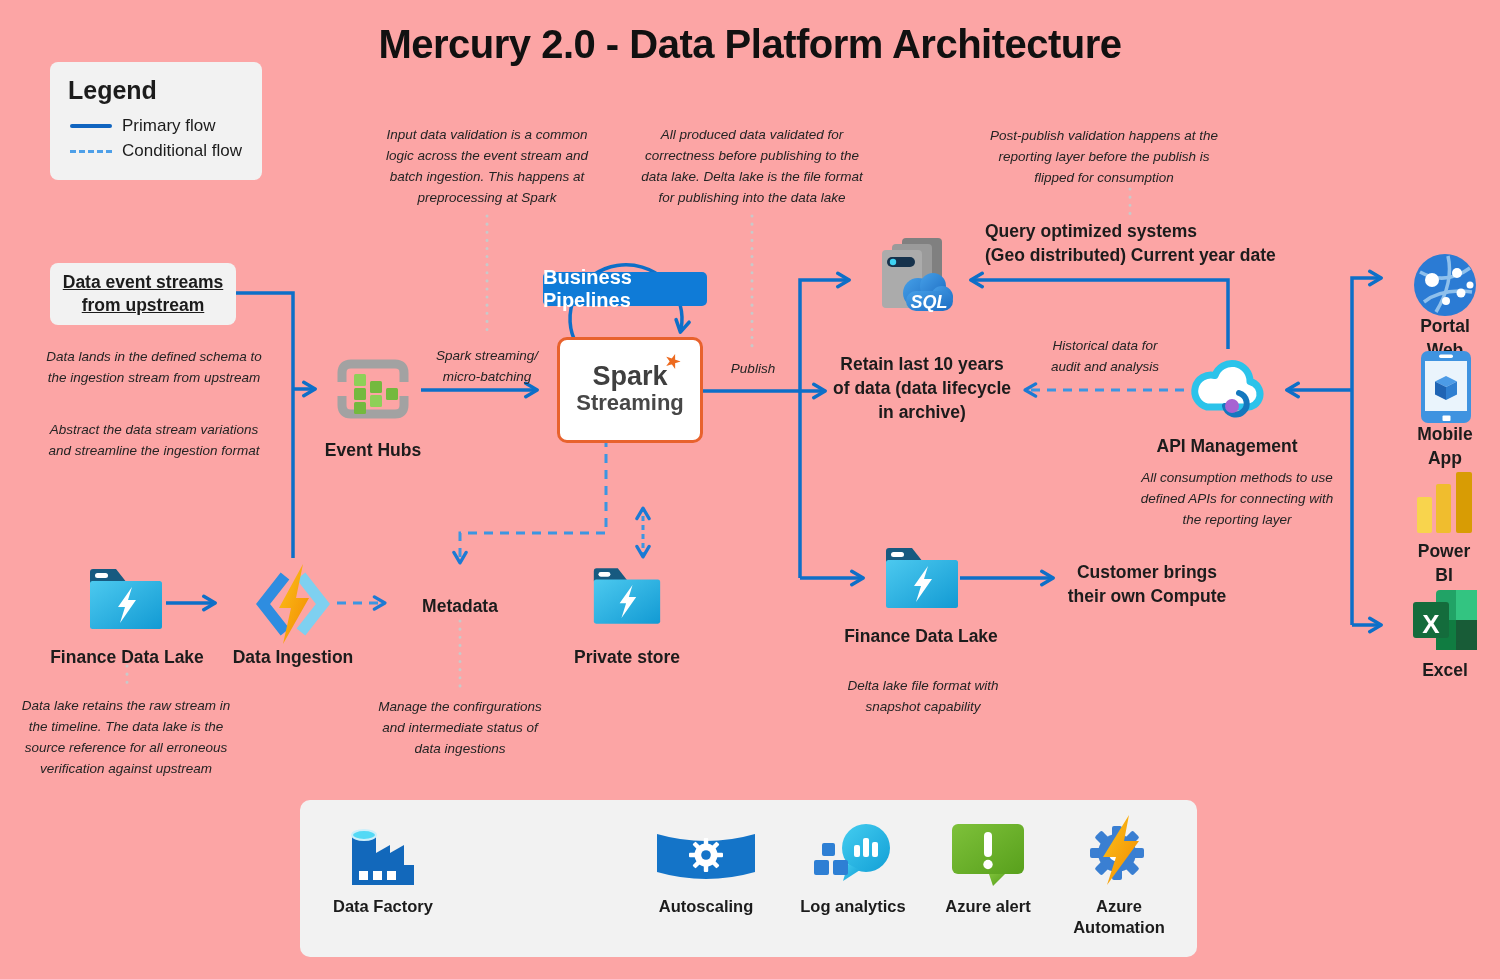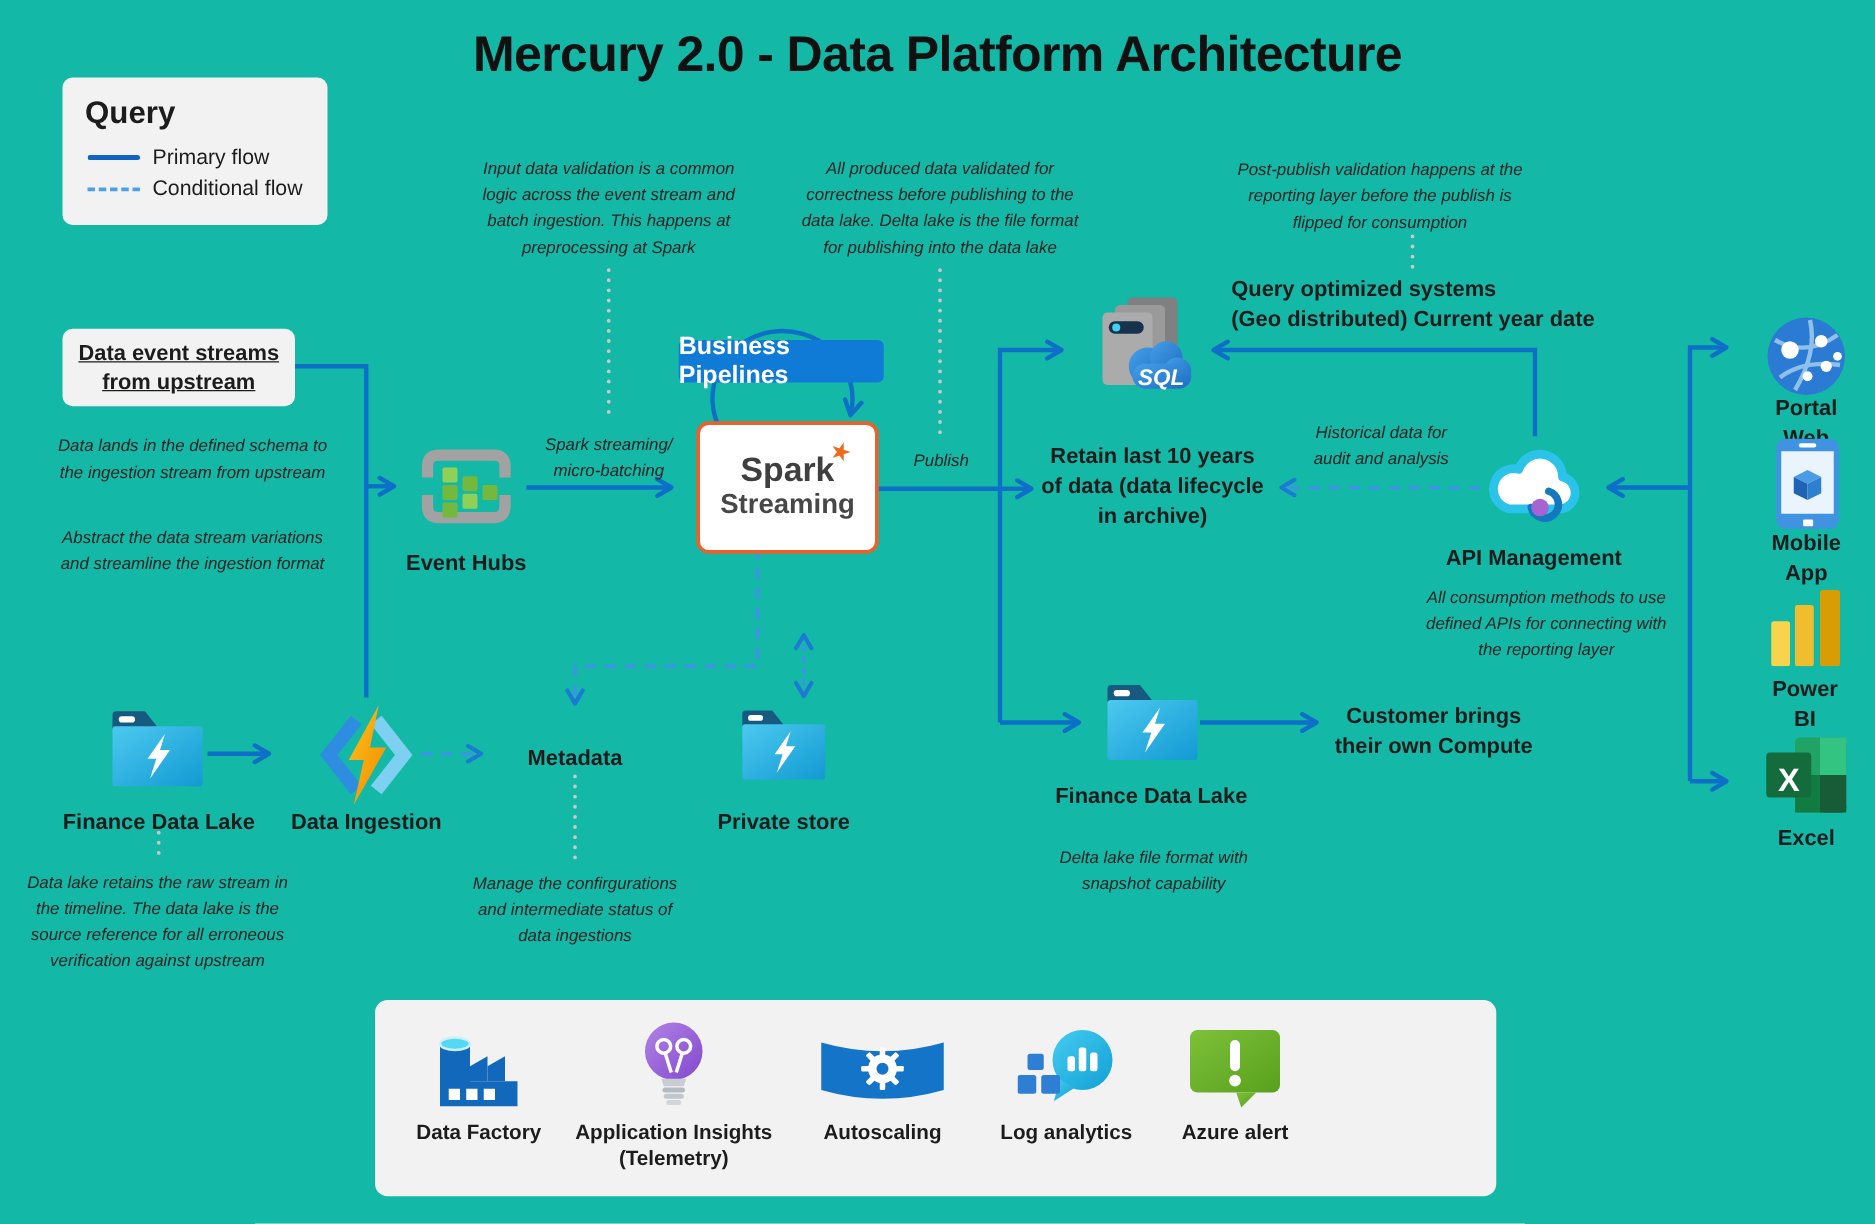--- a/index.html
+++ b/index.html
@@ -1,18 +1,18 @@
 <!DOCTYPE html>
 <html><head>
 <meta charset="utf-8">
 <style>
   html,body { margin:0; padding:0; background:#ffffff; }
   #canvas {
     position:relative; width:1500px; height:979px; overflow:hidden;
-    font-family:"Liberation Sans", sans-serif; color:#1c1c1c; background:#14b8a6;
+    font-family:"Liberation Sans", sans-serif; color:#1c1c1c; background:#fca5a5;
   }
   .abs { position:absolute; }
   .title {
     position:absolute; left:750px; top:22px; transform:translateX(-50%);
     font-size:40px; font-weight:bold; letter-spacing:-0.5px; white-space:nowrap; color:#111;
   }
   .legend {
     position:absolute; left:50px; top:62px; width:212px; height:118px;
     background:#f2f2f2; border-radius:8px;
   }
@@ -136,21 +136,21 @@
       <path d="M752,216 V348"></path>
       <path d="M1130,189 V214"></path>
       <path d="M127,666 V690"></path>
       <path d="M460,621 V689"></path>
     </g>
   </svg>
 
   <div class="title">Mercury 2.0 - Data Platform Architecture</div>
 
   <div class="legend">
-    <div class="legend-title">Query</div>
+    <div class="legend-title">Legend</div>
     <div class="legend-row">
       <span class="sample solid"></span>
       <span>Primary flow</span>
     </div>
     <div class="legend-row">
       <span class="sample dash"></span>
       <span>Conditional flow</span>
     </div>
   </div>
 
@@ -312,36 +312,20 @@
         <polygon points="30,38 30,26 44,18 44,38" fill="#1268bb"></polygon>
         <polygon points="44,38 44,26 58,18 58,38" fill="#1268bb"></polygon>
         <rect x="13" y="44" width="9" height="9" fill="#fff"></rect>
         <rect x="27" y="44" width="9" height="9" fill="#fff"></rect>
         <rect x="41" y="44" width="9" height="9" fill="#fff"></rect>
       </svg>
     </div>
     <div class="blabel">Data Factory</div>
   </div>
 
-  <div class="bitem" style="left:539px">
-    <div class="bicon">
-      <svg width="54" height="70" viewBox="0 0 54 70">
-        <circle cx="27" cy="24" r="23" fill="url(#gradBulb)"></circle>
-        <circle cx="19" cy="20" r="5.5" fill="none" stroke="#fff" stroke-width="2.8"></circle>
-        <circle cx="35" cy="20" r="5.5" fill="none" stroke="#fff" stroke-width="2.8"></circle>
-        <path d="M20,25 L25,41 M34,25 L29,41" stroke="#fff" stroke-width="2.8" fill="none"></path>
-        <polygon points="17,46 37,46 35,52 19,52" fill="#c9cdd1"></polygon>
-        <rect x="18" y="53" width="18" height="4" rx="2" fill="#b5bac0"></rect>
-        <rect x="19" y="58" width="16" height="4" rx="2" fill="#c2c7cc"></rect>
-        <rect x="21" y="63" width="12" height="4" rx="2" fill="#d2d6da"></rect>
-      </svg>
-    </div>
-    <div class="blabel">Application Insights
-(Telemetry)</div>
-  </div>
 
   <div class="bitem" style="left:706px">
     <div class="bicon">
       <svg width="100" height="60" viewBox="0 0 100 60">
         <path d="M1,7 Q50,21 99,7 L99,45 Q50,59 1,45 Z" fill="#1474c8"></path>
         <g transform="translate(50,28)">
           <g fill="#fff">
             <rect x="-2.2" y="-17" width="4.4" height="7" rx="1" transform="rotate(0)"></rect>
             <rect x="-2.2" y="-17" width="4.4" height="7" rx="1" transform="rotate(45)"></rect>
             <rect x="-2.2" y="-17" width="4.4" height="7" rx="1" transform="rotate(90)"></rect>
@@ -380,14 +364,37 @@
       <svg width="74" height="64" viewBox="0 0 74 64">
         <rect x="1" y="1" width="72" height="50" rx="6" fill="url(#gradGreen)"></rect>
         <polygon points="38,51 54,51 42,63" fill="url(#gradGreen)"></polygon>
         <rect x="33" y="9" width="8" height="25" rx="4" fill="#fff"></rect>
         <circle cx="37" cy="41.5" r="4.7" fill="#fff"></circle>
       </svg>
     </div>
     <div class="blabel">Azure alert</div>
   </div>
 
+  <div class="bitem" style="left:1119px">
+    <div class="bicon">
+      <svg width="72" height="72" viewBox="0 0 72 72">
+        <g transform="translate(34,38)">
+          <g fill="#3a7fd2">
+            <rect x="-5" y="-27" width="10" height="12" rx="2" transform="rotate(0)"></rect>
+            <rect x="-5" y="-27" width="10" height="12" rx="2" transform="rotate(45)"></rect>
+            <rect x="-5" y="-27" width="10" height="12" rx="2" transform="rotate(90)"></rect>
+            <rect x="-5" y="-27" width="10" height="12" rx="2" transform="rotate(135)"></rect>
+            <rect x="-5" y="-27" width="10" height="12" rx="2" transform="rotate(180)"></rect>
+            <rect x="-5" y="-27" width="10" height="12" rx="2" transform="rotate(225)"></rect>
+            <rect x="-5" y="-27" width="10" height="12" rx="2" transform="rotate(270)"></rect>
+            <rect x="-5" y="-27" width="10" height="12" rx="2" transform="rotate(315)"></rect>
+          </g>
+          <circle r="19" fill="#3a7fd2"></circle>
+          <circle r="8.5" fill="#fff"></circle>
+        </g>
+        <polygon points="46,0 20,42 33,42 24,70 56,26 41,26" fill="url(#gradBolt)"></polygon>
+      </svg>
+    </div>
+    <div class="blabel">Azure
+Automation</div>
+  </div>
 
 </div>
 
 </body></html>

